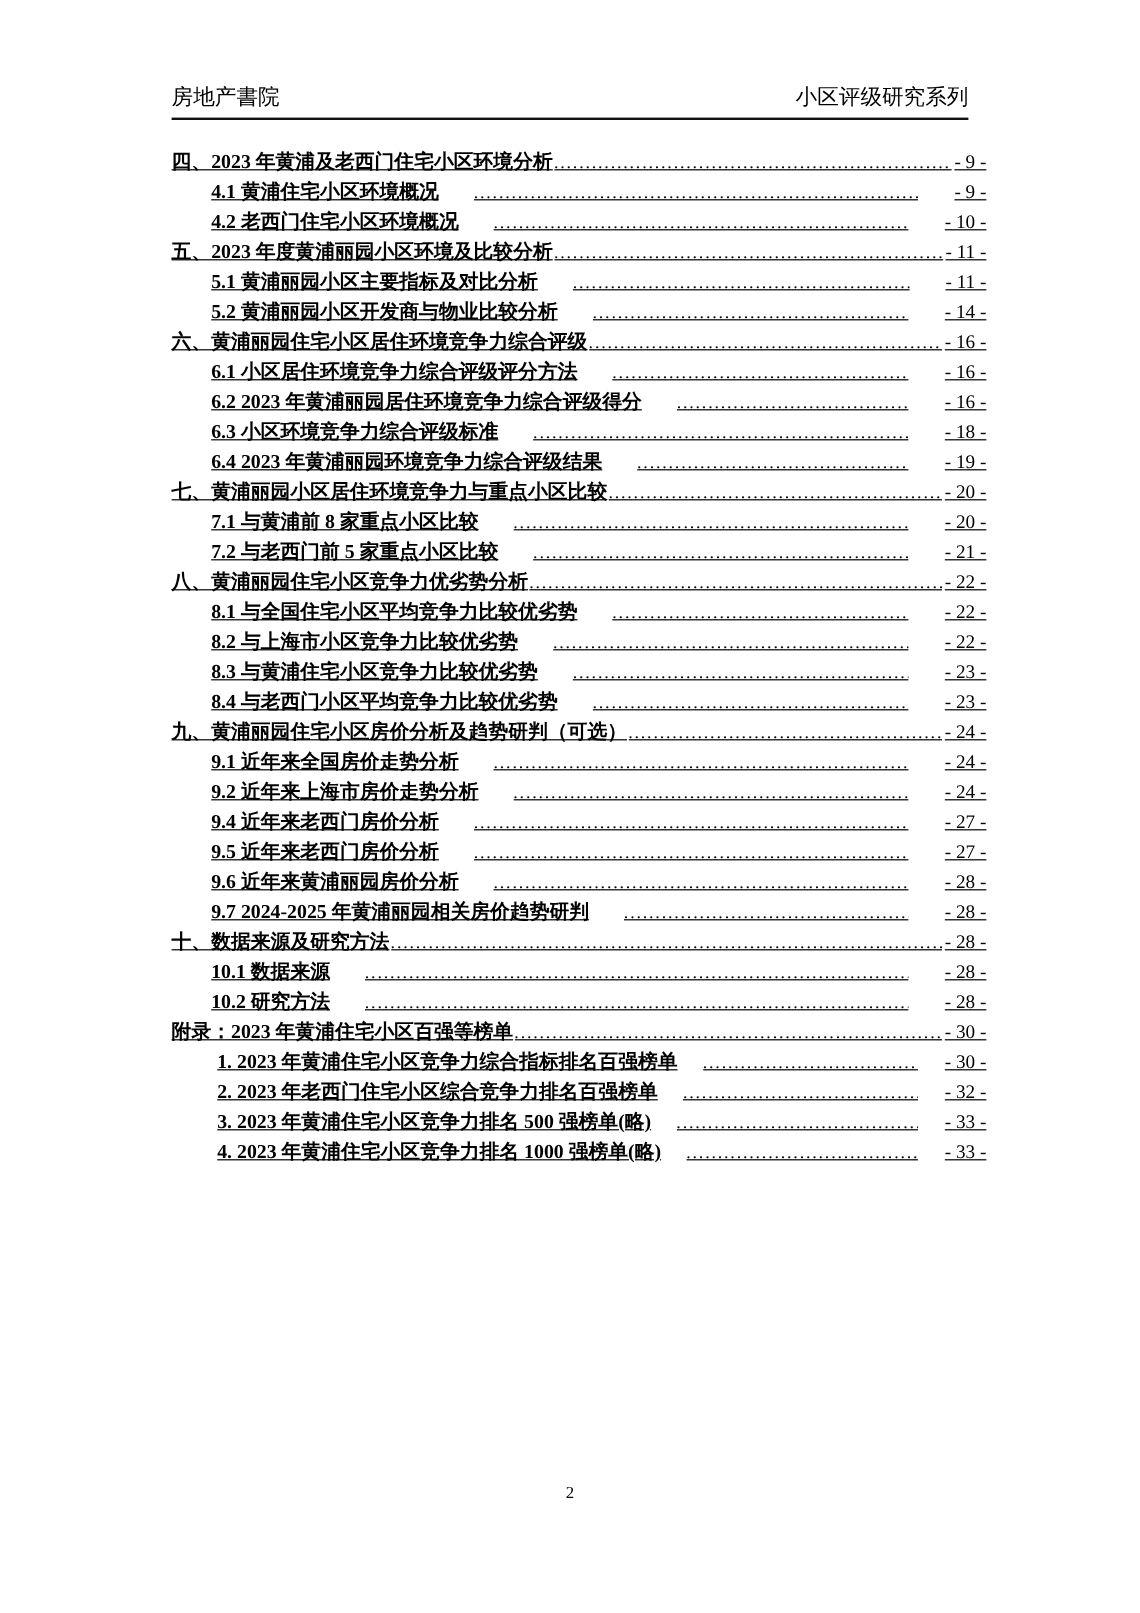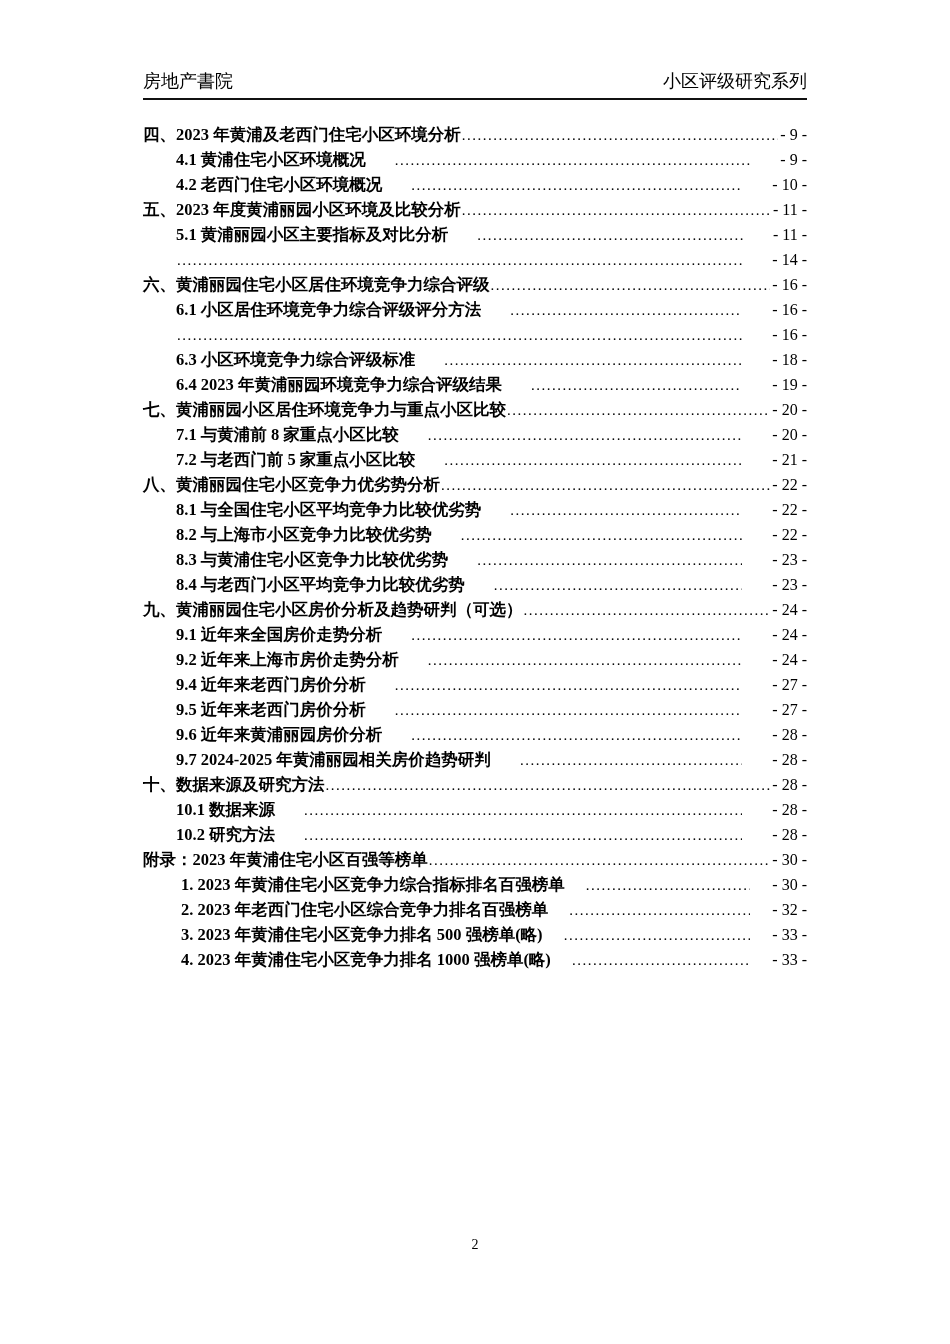--- a/index.html
+++ b/index.html
@@ -21,22 +21,23 @@
     border-bottom: 2.5px solid #111111;
     display: flex;
     justify-content: space-between;
     align-items: baseline;
     font-size: 18px;
     font-weight: 400;
   }
   .toc {
     position: absolute;
     left: 143px;
-    right: 143px;
+    right: 128px;
     top: 122px;
+    text-decoration: underline;
   }
   .toc-row {
     display: flex;
     align-items: baseline;
     height: 25px;
     line-height: 25px;
     font-size: 16.5px;
     font-weight: 700;
     white-space: nowrap;
   }
@@ -98,34 +99,36 @@
     <span class="toc-label">五、2023 年度黄浦丽园小区环境及比较分析</span>
     <span class="toc-leader" aria-hidden="true"></span>
     <span class="toc-page">- 11 -</span>
   </div>
     <div class="toc-row lvl-2">
     <span class="toc-label">5.1 黄浦丽园小区主要指标及对比分析</span>
     <span class="toc-leader" aria-hidden="true"></span>
     <span class="toc-page">- 11 -</span>
   </div>
     <div class="toc-row lvl-2">
+    <span class="toc-label">5.2 黄浦丽园小区开发商与物业比较分析</span>
     <span class="toc-leader" aria-hidden="true"></span>
     <span class="toc-page">- 14 -</span>
   </div>
     <div class="toc-row lvl-1">
     <span class="toc-label">六、黄浦丽园住宅小区居住环境竞争力综合评级</span>
     <span class="toc-leader" aria-hidden="true"></span>
     <span class="toc-page">- 16 -</span>
   </div>
     <div class="toc-row lvl-2">
     <span class="toc-label">6.1 小区居住环境竞争力综合评级评分方法</span>
     <span class="toc-leader" aria-hidden="true"></span>
     <span class="toc-page">- 16 -</span>
   </div>
     <div class="toc-row lvl-2">
+    <span class="toc-label">6.2 2023 年黄浦丽园居住环境竞争力综合评级得分</span>
     <span class="toc-leader" aria-hidden="true"></span>
     <span class="toc-page">- 16 -</span>
   </div>
     <div class="toc-row lvl-2">
     <span class="toc-label">6.3 小区环境竞争力综合评级标准</span>
     <span class="toc-leader" aria-hidden="true"></span>
     <span class="toc-page">- 18 -</span>
   </div>
     <div class="toc-row lvl-2">
     <span class="toc-label">6.4 2023 年黄浦丽园环境竞争力综合评级结果</span>

